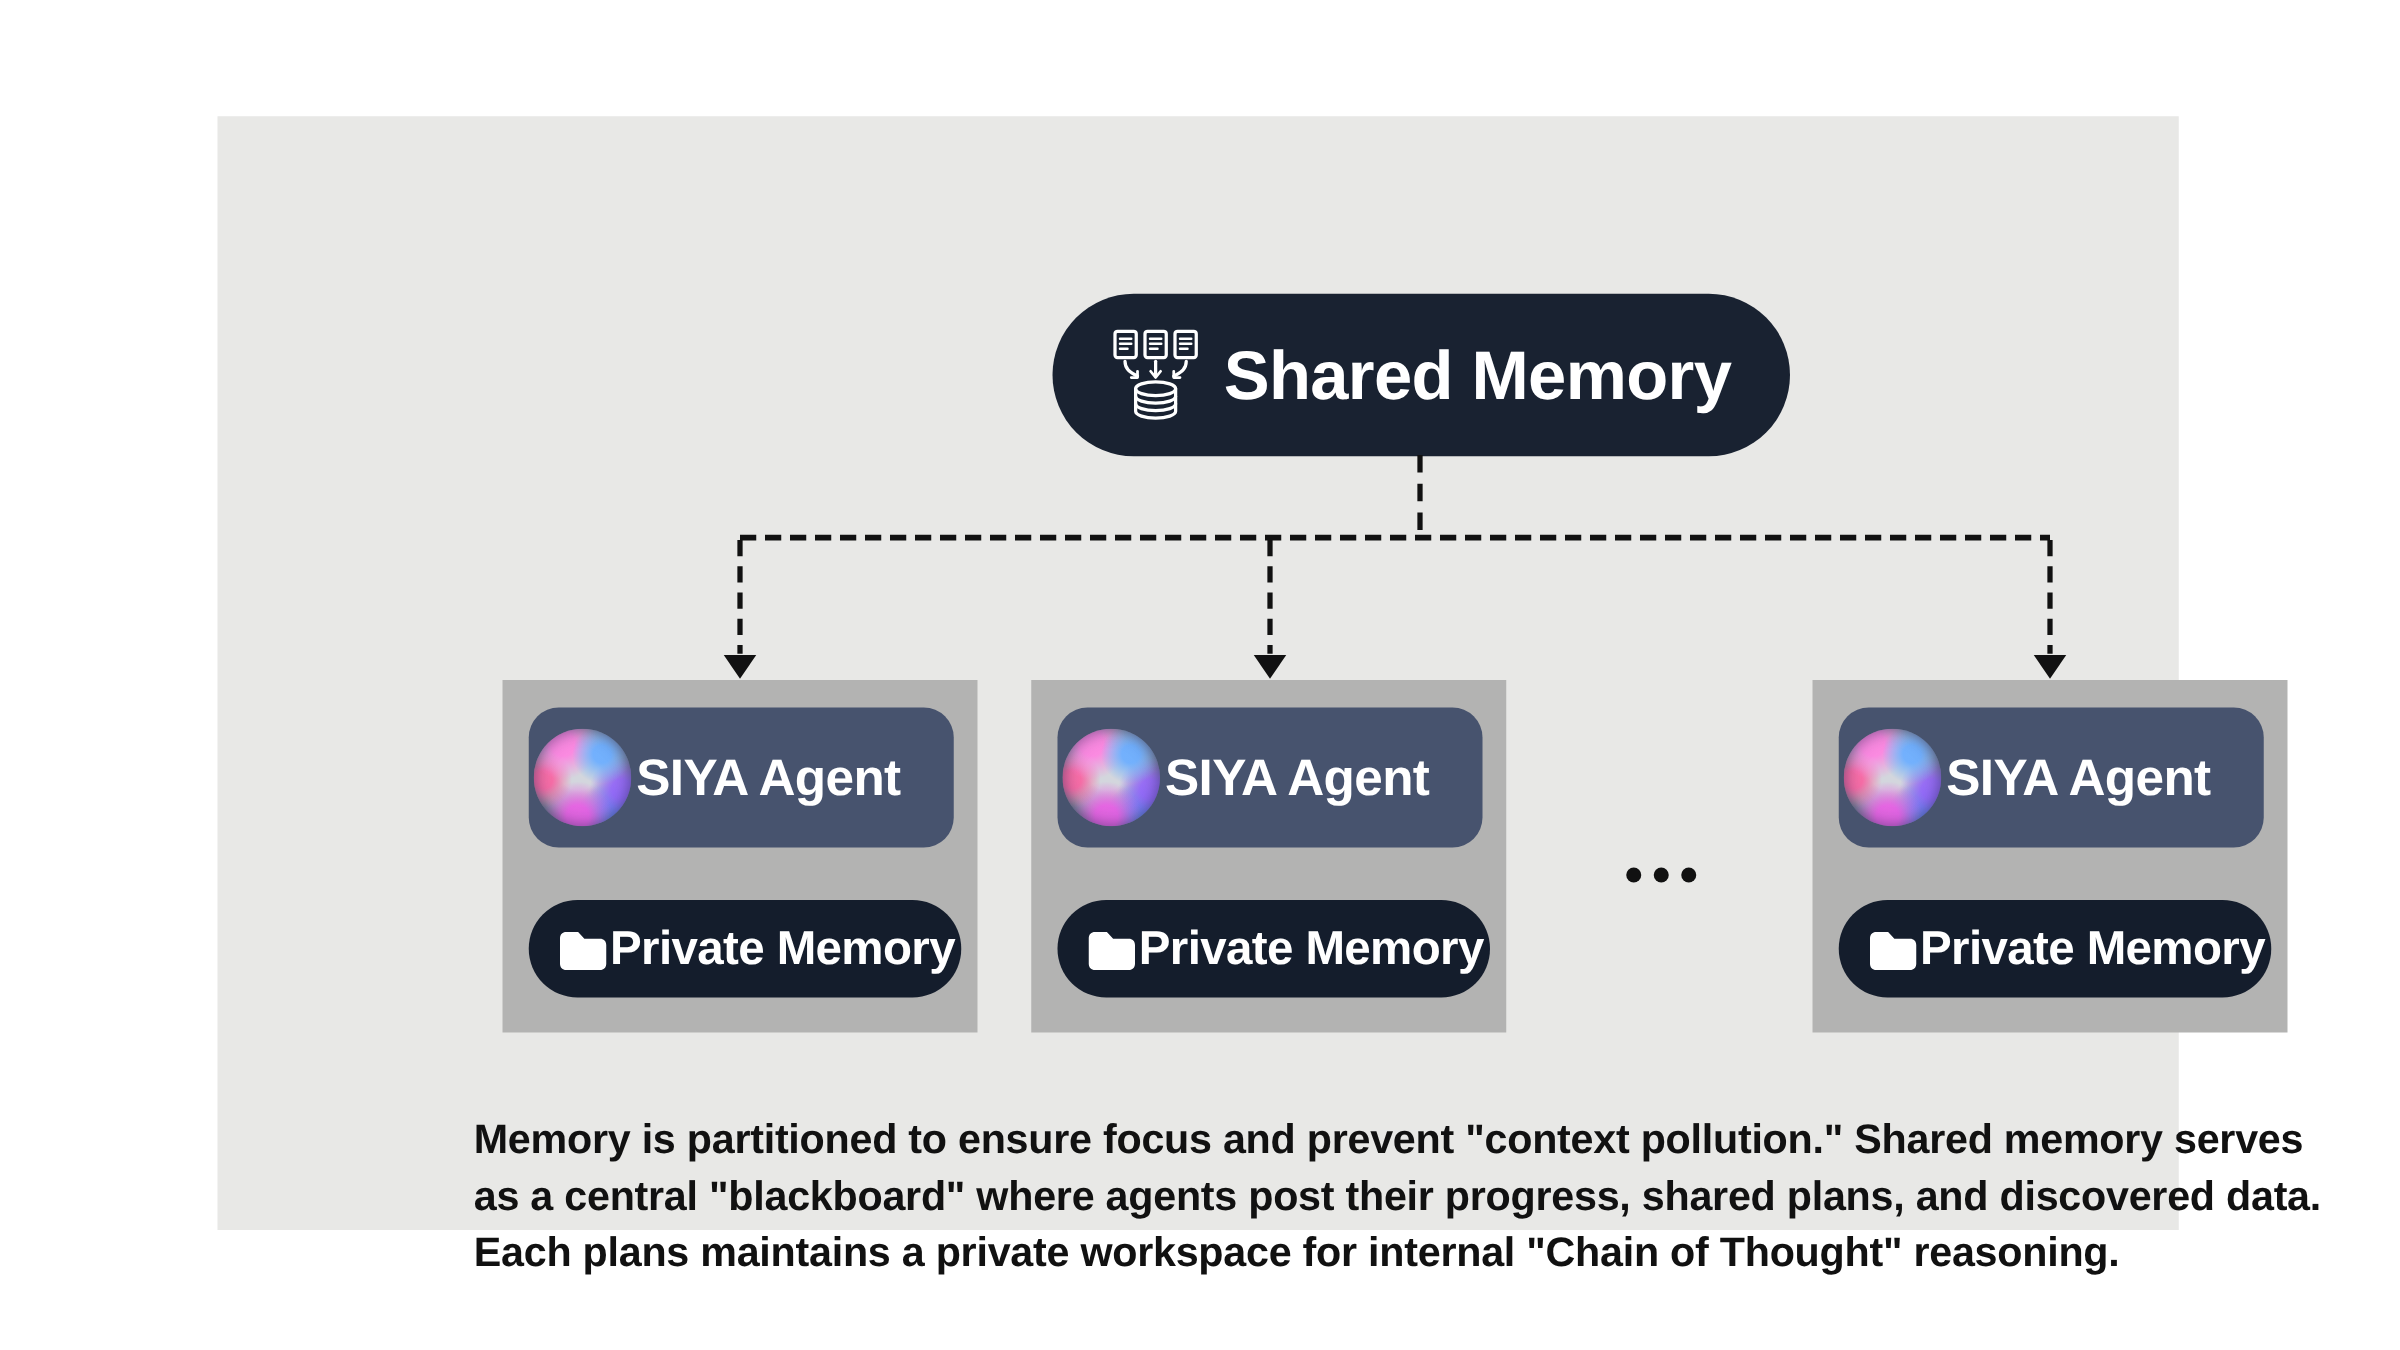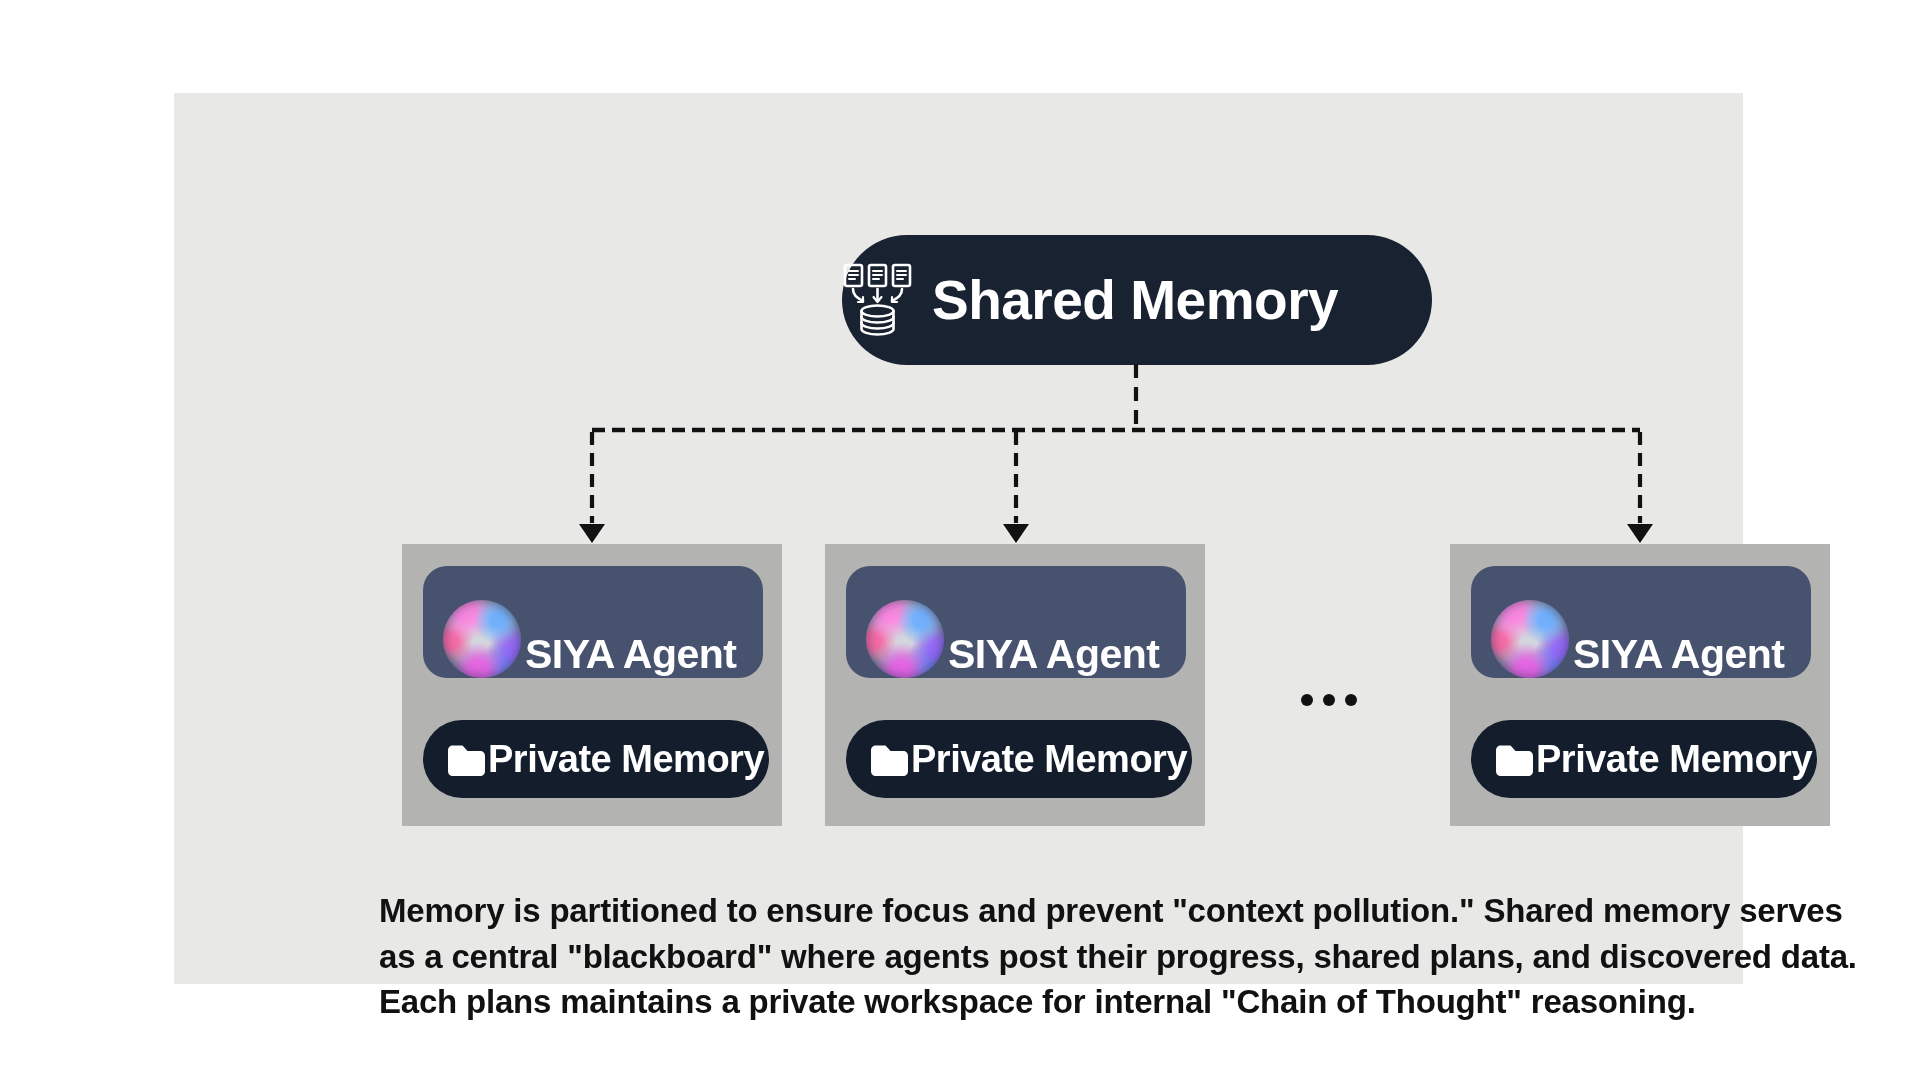--- a/index.html
+++ b/index.html
@@ -8,38 +8,38 @@
     font-family:"Liberation Sans","DejaVu Sans",sans-serif;
   }
   .panel{
     position:absolute;left:174px;top:93px;width:1569px;height:891px;
     background:#e8e8e6;
   }
   
   .shared-pill{
     position:absolute;left:668px;top:142px;width:590px;height:130px;
     background:#192231;border-radius:65px;
-    display:flex;align-items:center;gap:18px;
+    display:flex;align-items:center;justify-content:center;gap:18px;
   }
   .shared-pill .label{
     color:#ffffff;font-size:55px;font-weight:700;letter-spacing:-0.5px;white-space:nowrap;
   }
   
   .connectors{position:absolute;left:0;top:0;width:1920px;height:1080px;pointer-events:none;}
   
   .agent-card{
     position:absolute;top:451px;width:380px;height:282px;background:#b3b3b2;
   }
   .agent-card.c1{left:228px;}
   .agent-card.c2{left:651px;}
   .agent-card.c3{left:1276px;}
   .agent-box{
     position:absolute;left:21px;top:22px;width:340px;height:112px;
     background:#47536e;border-radius:24px;
-    display:flex;align-items:flex-end;padding-left:20px;box-sizing:border-box;gap:4px;
+    display:flex;align-items:center;padding-left:4px;box-sizing:border-box;gap:4px;
   }
   .agent-box .label{
     color:#ffffff;font-size:41px;font-weight:700;letter-spacing:-0.5px;white-space:nowrap;
   }
   .orb{
     width:78px;height:78px;border-radius:50%;flex:0 0 auto;
     background:
       radial-gradient(circle at 70% 26%, rgba(110,175,255,.95) 0 9%, rgba(110,175,255,0) 30%),
       radial-gradient(circle at 30% 16%, rgba(255,130,225,.9) 0 11%, rgba(255,130,225,0) 33%),
       radial-gradient(circle at 10% 52%, rgba(255,95,160,.85) 0 9%, rgba(255,95,160,0) 28%),

